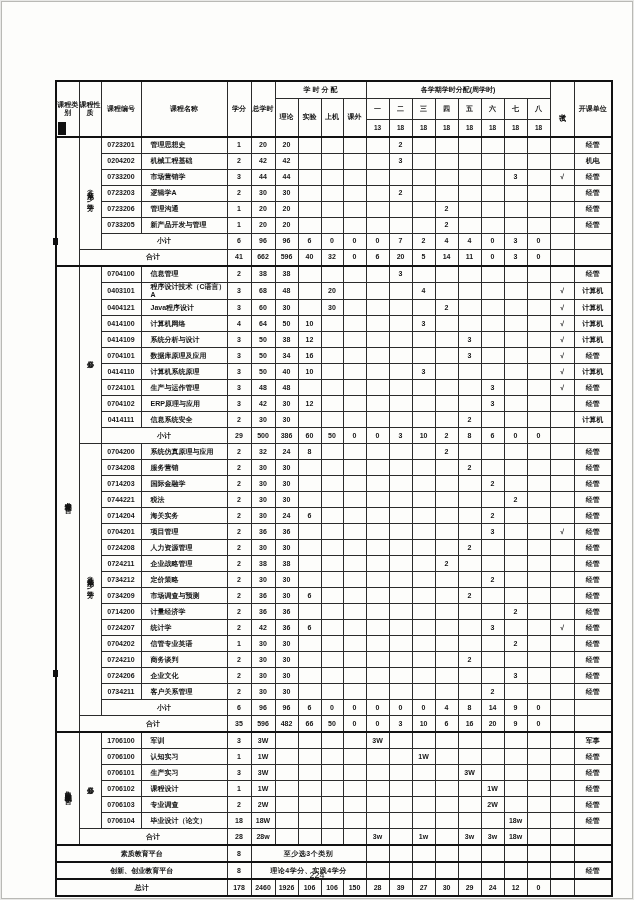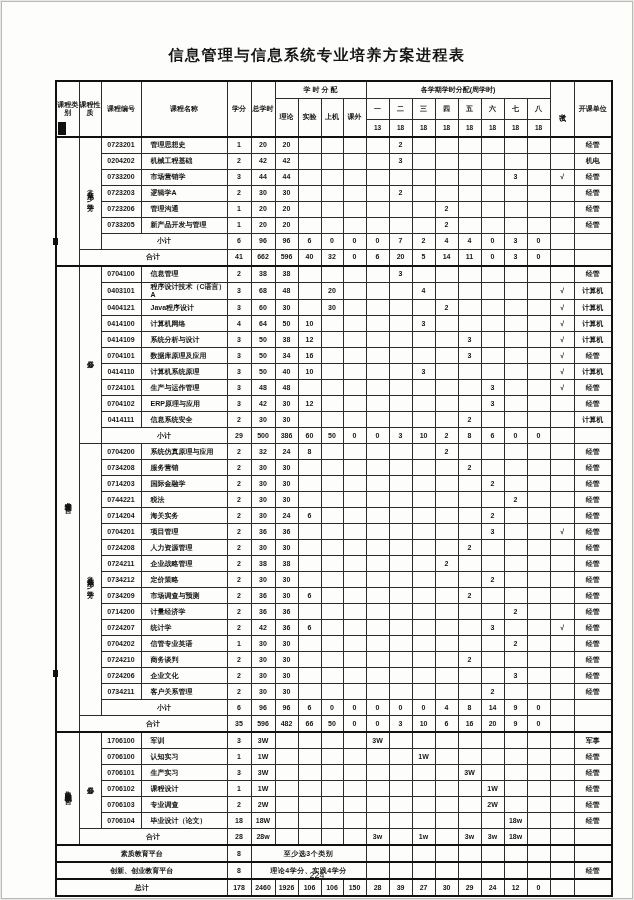--- a/index.html
+++ b/index.html
@@ -18,21 +18,20 @@
   tbody td{height:15px;}
   .bt td{border-top:2px solid #111;}
   table{border:2px solid #111;}
   .artifact{position:absolute;background:#111;}
   .note{letter-spacing:0.5px;}
 </style>
 </head>
 <body>
 
 <div id="page">
-  <div id="title">信息管理与信息系统专业培养方案进程表</div>
 
   <table id="tbl">
     <colgroup>
       <col style="width:23px">
         <col style="width:22px">
         <col style="width:40px">
         <col style="width:86px">
       <col style="width:24px">
         <col style="width:24px">
       <col style="width:23px">

